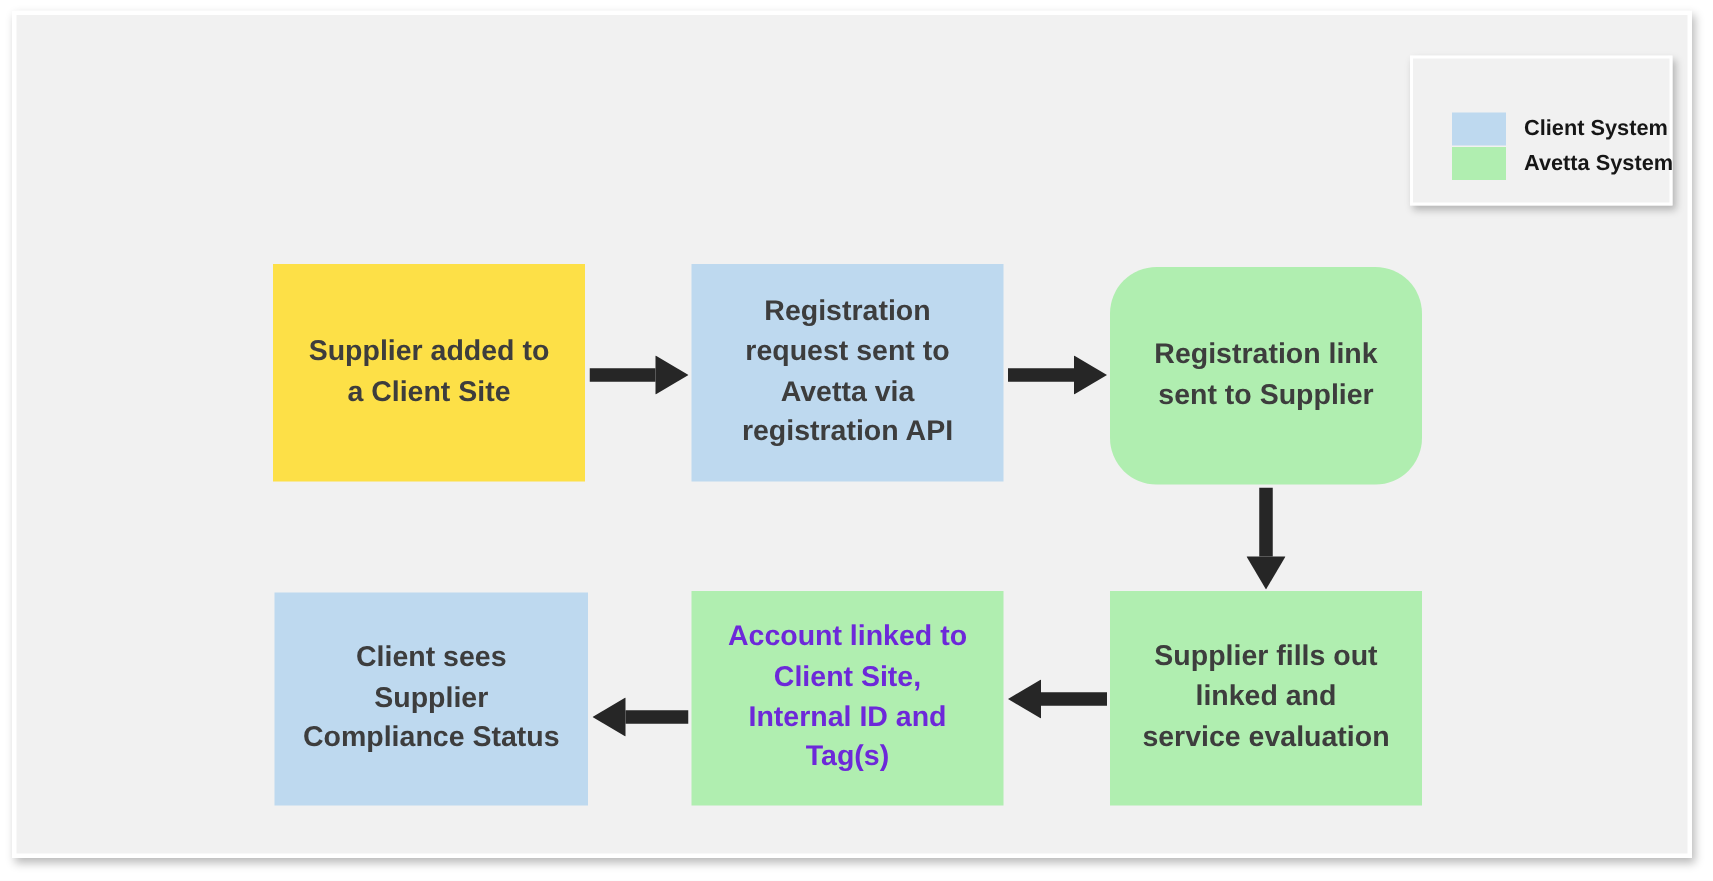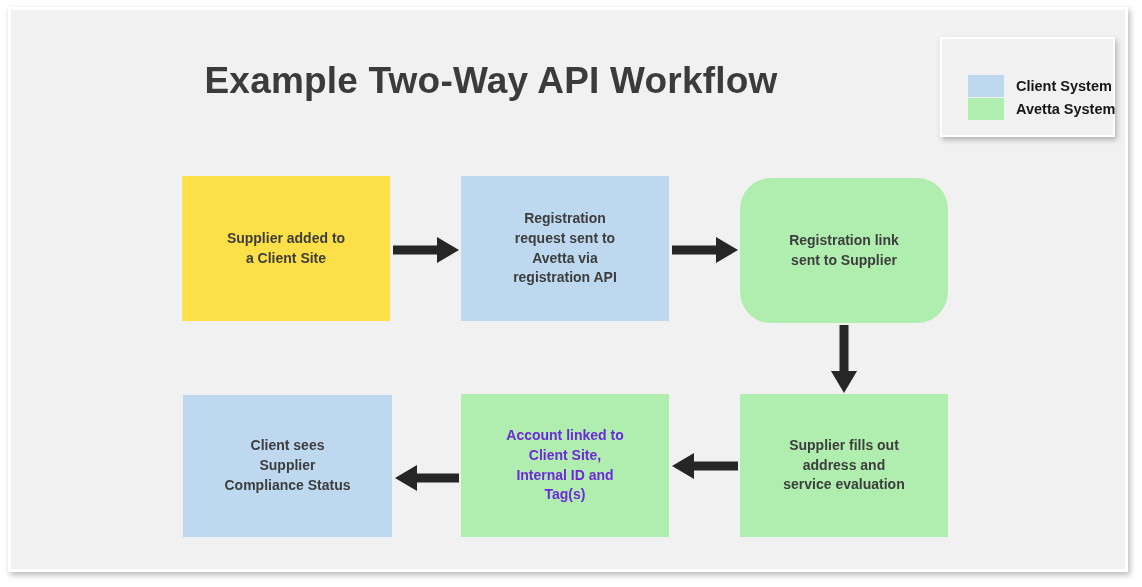--- a/index.html
+++ b/index.html
@@ -73,39 +73,38 @@
     white-space: nowrap;
   }
 
   
   .node {
     position: absolute;
     display: flex;
     align-items: center;
     justify-content: center;
     text-align: center;
-    font-size: 14px;
+    font-size: 19px;
     font-weight: bold;
     color: #3d3d3d;
     line-height: 1.42;
     box-sizing: border-box;
     padding: 16px 10px;
   }
   .node-text { white-space: pre-line; }
 
   
   .arrow { position: absolute; }
   .arrow svg { display: block; }
 </style>
 </head>
 <body>
 
 <div id="canvas-frame">
 
-  <div id="diagram-title">Example Two-Way API Workflow</div>
 
   <div id="legend">
     <div class="legend-row r1">
       <span class="legend-swatch" id="sw1" style="background: rgb(176, 238, 176);"></span>
       <span class="legend-label">Avetta System</span>
     </div>
     <div class="legend-row r0">
       <span class="legend-swatch" id="sw0" style="background: rgb(190, 217, 239);"></span>
       <span class="legend-label">Client System</span>
     </div>
@@ -121,21 +120,21 @@
 request sent to
 Avetta via
 registration API</span>
       </div>
       <div class="node" style="left: 729px; top: 168px; width: 208px; height: 145px; background: rgb(176, 238, 176); color: rgb(61, 61, 61); border-radius: 31px;">
         <span class="node-text">Registration link
 sent to Supplier</span>
       </div>
       <div class="node" style="left: 729px; top: 384px; width: 208px; height: 143px; background: rgb(176, 238, 176); color: rgb(61, 61, 61);">
         <span class="node-text">Supplier fills out
-address and
+linked and
 service evaluation</span>
       </div>
       <div class="node" style="left: 450px; top: 384px; width: 208px; height: 143px; background: rgb(176, 238, 176); color: #6d28d9;">
         <span class="node-text">Account linked to
 Client Site,
 Internal ID and
 Tag(s)</span>
       </div>
       <div class="node" style="left: 172px; top: 385px; width: 209px; height: 142px; background: rgb(190, 217, 239); color: rgb(61, 61, 61);">
         <span class="node-text">Client sees

